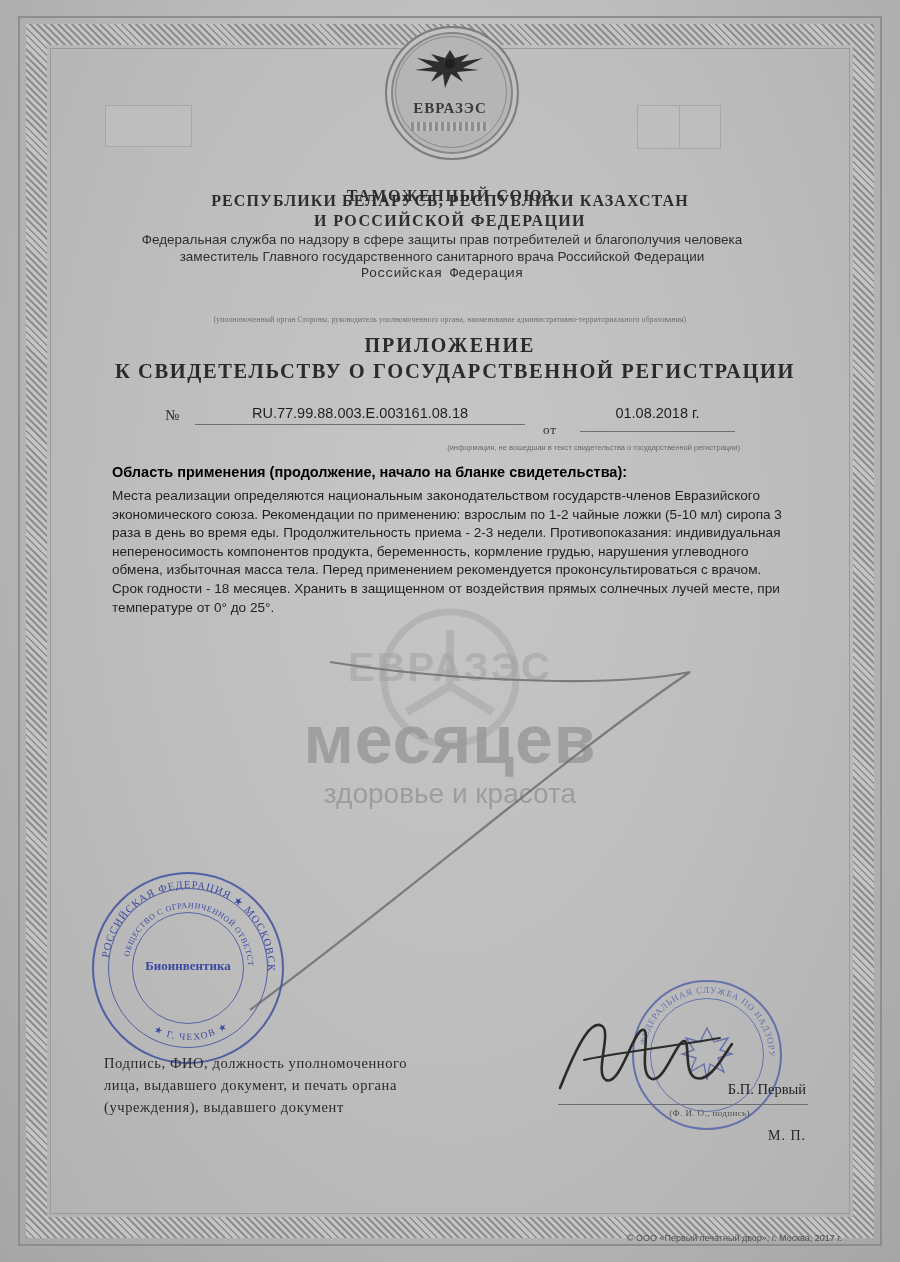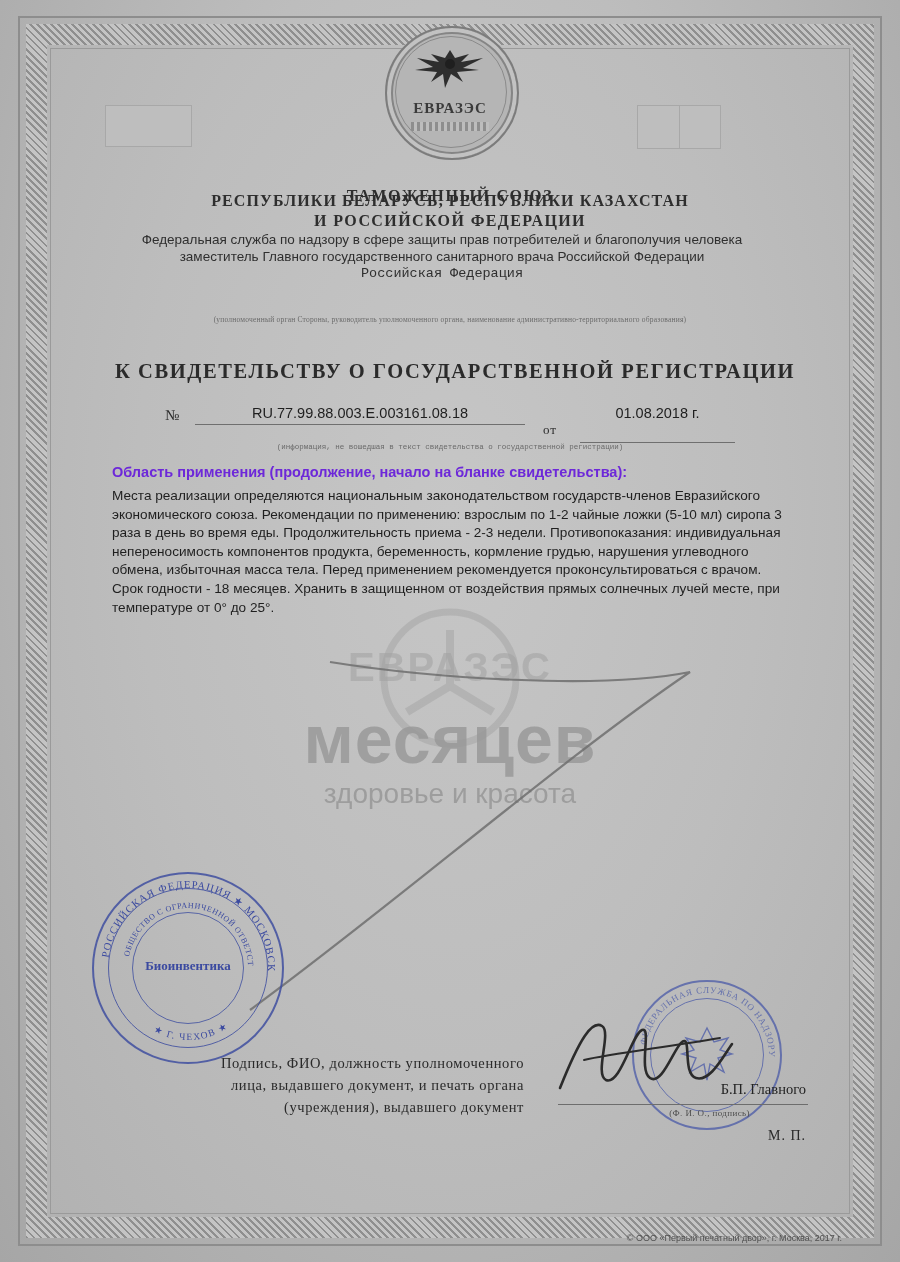--- a/index.html
+++ b/index.html
@@ -221,40 +221,40 @@
     margin-top: 13px;
   }
   .numrow .val-date {
     position: absolute; left: 415px; top: 0;
     width: 155px;
     text-align: center;
     font-family: "Liberation Sans", sans-serif;
     font-size: 14.5px;
     color: #1f1f1f;
     border-bottom: 1px solid #6f6f6f;
-    padding-bottom: 21px;
+    padding-bottom: 10px;
   }
   .fineprint2 {
     position: absolute;
     left: 160px; right: 160px;
     top: 443px;
-    text-align: center;
-    font-family: Liberation Mono, monospace;
+    text-align: right;
+    font-family: Liberation Sans, sans-serif;
     font-size: 7.5px;
     color: #6a6a6a;
   }
 
   
   .body-title {
     position: absolute;
     left: 112px;
     top: 464px;
     font-size: 14.5px;
     font-weight: bold;
-    color: #6d28d9;
+    color: #000000;
   }
   .body-text {
     position: absolute;
     left: 112px;
     right: 112px;
     top: 487px;
     font-size: 13.6px;
     line-height: 18.6px;
     color: #1f1f1f;
     text-align: left;
@@ -366,21 +366,20 @@
   .sign-block {
     position: absolute;
     left: 104px;
     top: 1052px;
     width: 420px;
     font-family: "Liberation Serif", serif;
     font-size: 14.5px;
     line-height: 22px;
     color: #2a2a2a;
     letter-spacing: .6px;
-    text-align: right;
   }
   .sign-name {
     position: absolute;
     right: 94px;
     top: 1081px;
     font-family: "Liberation Serif", serif;
     font-size: 14.5px;
     color: #232323;
   }
   .sign-line {
@@ -449,20 +448,21 @@
   </div>
 
   <div class="hdr hdr-1">ТАМОЖЕННЫЙ СОЮЗ</div>
   <div class="hdr hdr-2">РЕСПУБЛИКИ БЕЛАРУСЬ, РЕСПУБЛИКИ КАЗАХСТАН</div>
   <div class="hdr hdr-3">И РОССИЙСКОЙ ФЕДЕРАЦИИ</div>
   <div class="sub sub-1">Федеральная служба по надзору в сфере защиты прав потребителей и благополучия человека</div>
   <div class="sub sub-2">заместитель Главного государственного санитарного врача Российской Федерации</div>
   <div class="sub sub-3">Российская Федерация</div>
   <div class="fineprint">(уполномоченный орган Стороны, руководитель уполномоченного органа, наименование административно-территориального образования)</div>
 
+  <div class="title-1">ПРИЛОЖЕНИЕ</div>
   <div class="title-2">К СВИДЕТЕЛЬСТВУ О ГОСУДАРСТВЕННОЙ РЕГИСТРАЦИИ</div>
 
   <div class="numrow">
     <div class="lbl-no">№</div>
     <div class="val-no">RU.77.99.88.003.Е.003161.08.18</div>
     <div class="lbl-ot">от</div>
     <div class="val-date">01.08.2018 г.</div>
   </div>
   <div class="fineprint2">(информация, не вошедшая в текст свидетельства о государственной регистрации)</div>
 
@@ -523,20 +523,20 @@
   <svg class="signature" viewBox="0 0 190 96">
     <path d="M10 80 C 30 30, 42 12, 52 18 C 62 24, 44 66, 56 72 C 70 78, 82 26, 92 22 C 102 18, 88 62, 100 70 C 112 78, 124 40, 132 34 C 142 26, 132 66, 146 70 C 160 74, 172 50, 182 36" fill="none" stroke="#2b2b2b" stroke-width="2.6" stroke-linecap="round"></path>
     <path d="M34 52 C 60 46, 110 40, 170 30" fill="none" stroke="#2b2b2b" stroke-width="2" stroke-linecap="round"></path>
   </svg>
 
   <div class="sign-block">
     <div>Подпись, ФИО, должность уполномоченного</div>
     <div>лица, выдавшего документ, и печать органа</div>
     <div>(учреждения), выдавшего документ</div>
   </div>
-  <div class="sign-name">Б.П. Главного</div>
+  <div class="sign-name">Б.П. Первый</div>
   <div class="sign-line"></div>
   <div class="sign-cap">(Ф. И. О., подпись)</div>
   <div class="mp">М. П.</div>
 
   <div class="printer">© ООО «Первый печатный двор», г. Москва, 2017 г.</div>
 
 </div>
 
 </body></html>

